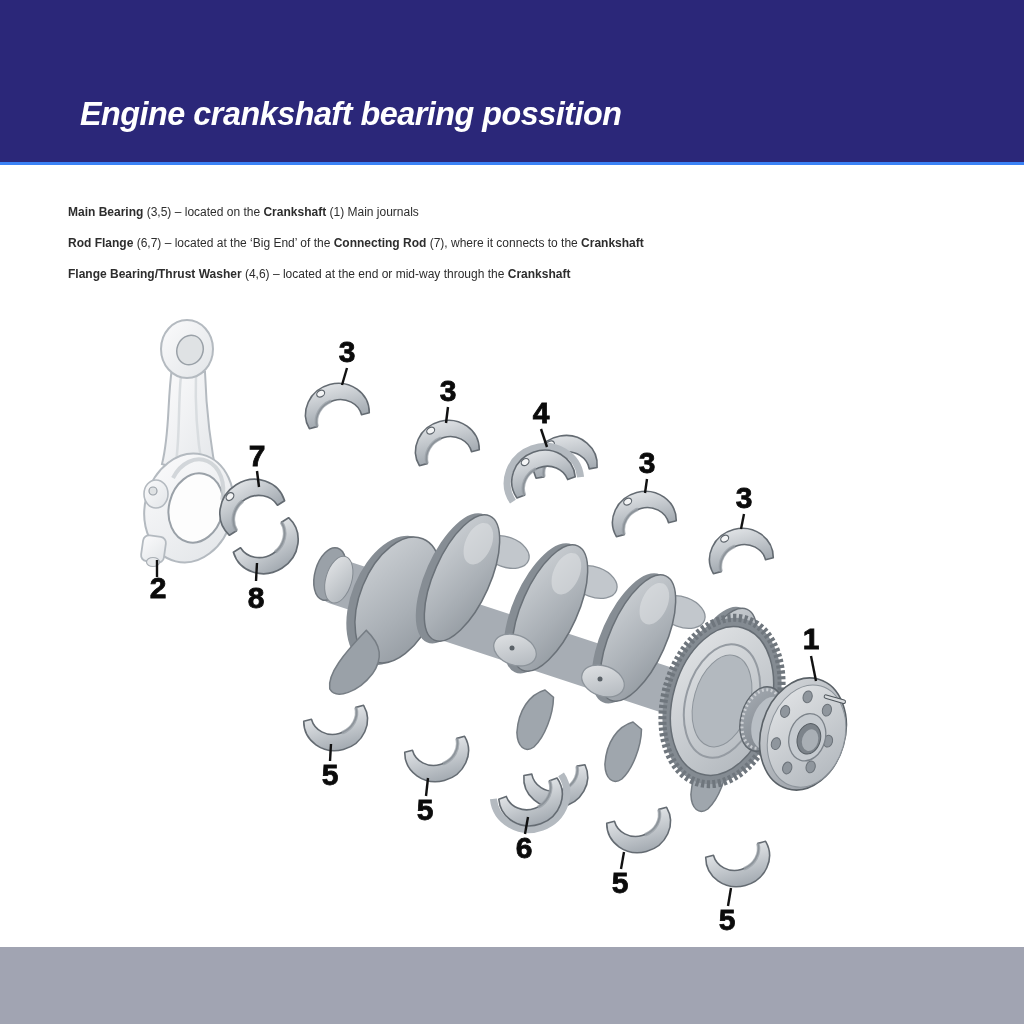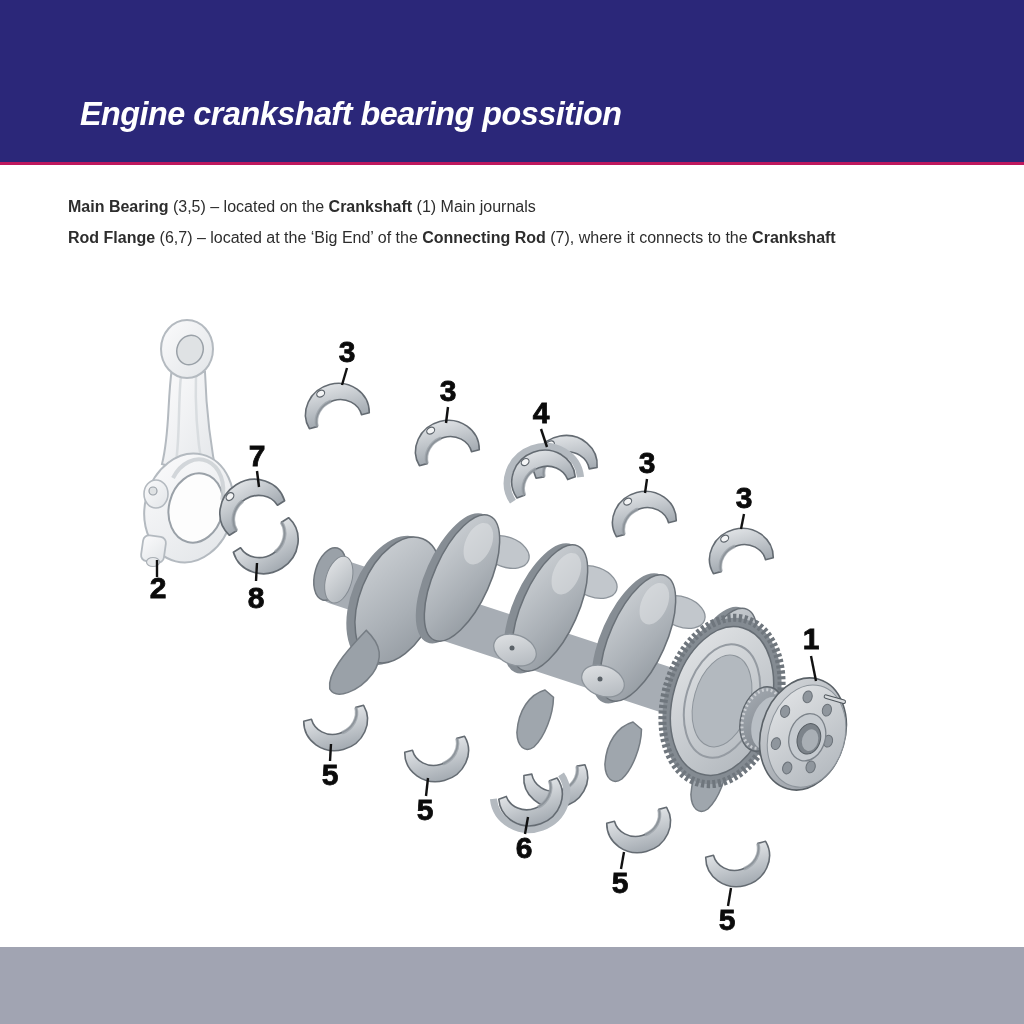--- a/index.html
+++ b/index.html
@@ -1,44 +1,47 @@
 <!DOCTYPE html>
 <html><head>
 <meta charset="utf-8">
 <style>
   html,body{margin:0;padding:0;}
   body{width:1024px;height:1024px;position:relative;background:#ffffff;overflow:hidden;
        font-family:"Liberation Sans",sans-serif;}
   .header{position:absolute;left:0;top:0;width:1024px;height:162px;background:#2b2779;
-          border-bottom:3px solid #be185d;}
+          border-bottom:3px solid #3b82f6;}
   .title{position:absolute;left:80px;top:94px;margin:0;color:#ffffff;
          font-size:34px;font-weight:bold;font-style:italic;letter-spacing:-0.5px;
          transform:scaleX(0.95);transform-origin:left center;white-space:nowrap;}
-  .desc{position:absolute;left:68px;top:191px;width:930px;color:#2d2d2d;
-        font-size:16px;line-height:31px;}
+  .desc{position:absolute;left:68px;top:197px;width:930px;color:#2d2d2d;
+        font-size:12px;line-height:31px;}
   .desc p{margin:0;white-space:nowrap;}
   .b{font-weight:bold;}
   .diagram{position:absolute;left:0;top:0;width:1024px;height:1024px;}
   .footer{position:absolute;left:0;top:947px;width:1024px;height:77px;background:#a1a4b2;}
   .lbl{font-family:"Liberation Sans",sans-serif;font-weight:bold;font-size:30px;fill:#0b0b0b;
        text-anchor:middle;}
 </style>
 </head>
 <body>
 
 <div class="header">
   <h1 class="title">Engine crankshaft bearing possition</h1>
 </div>
 
 <div class="desc">
   <p>
     <span class="b">Main Bearing</span><span> (3,5) – located on the </span><span class="b">Crankshaft</span><span> (1) Main journals</span>
   </p>
   <p>
     <span class="b">Rod Flange</span><span> (6,7) – located at the ‘Big End’ of the </span><span class="b">Connecting Rod</span><span> (7), where it connects to the </span><span class="b">Crankshaft</span>
+  </p>
+  <p>
+    <span class="b">Flange Bearing/Thrust Washer</span><span> (4,6) – located at the end or mid-way through the </span><span class="b">Crankshaft</span>
   </p>
 </div>
 
 <svg class="diagram" viewBox="0 0 1024 1024" xmlns="http://www.w3.org/2000/svg">
   <defs>
     <linearGradient id="gMetal" x1="0" y1="0" x2="1" y2="1">
       <stop offset="0" stop-color="#d8dbde"></stop>
         <stop offset="1" stop-color="#9298a0"></stop>
     </linearGradient>
     <linearGradient id="gFace" x1="0" y1="0" x2="1" y2="1">

